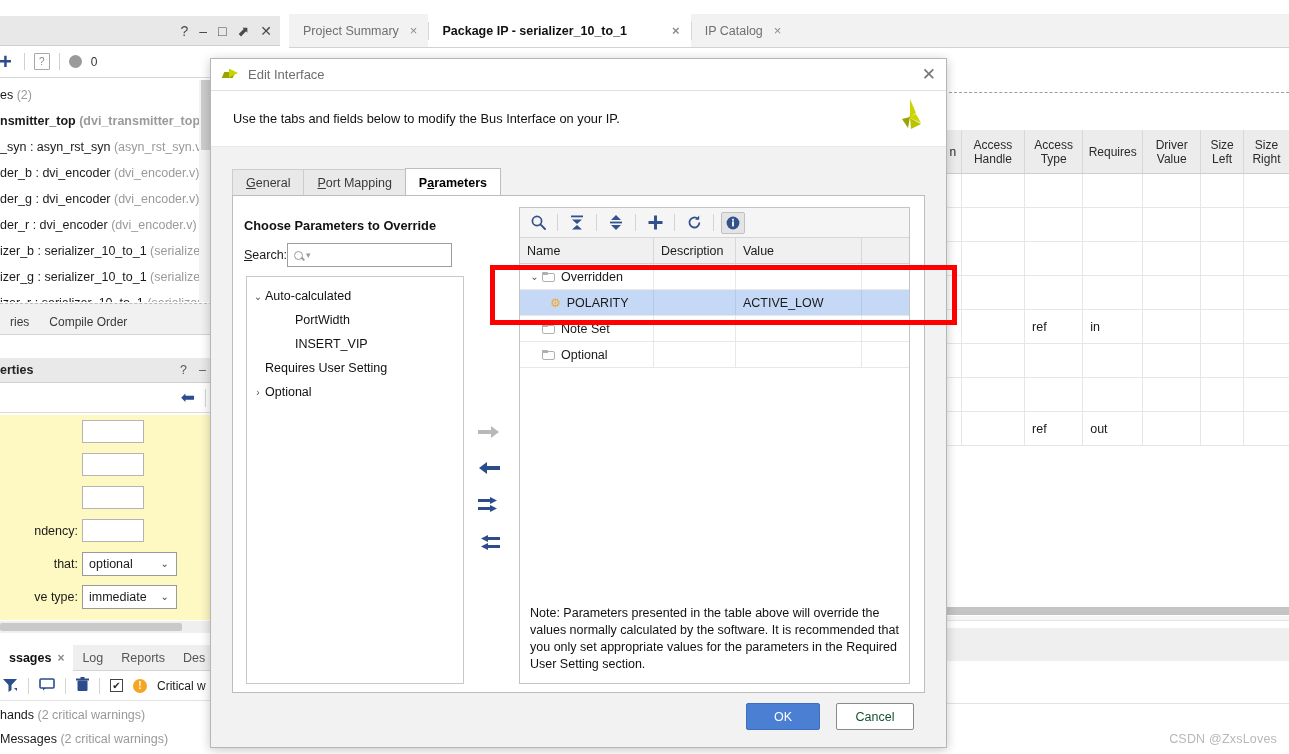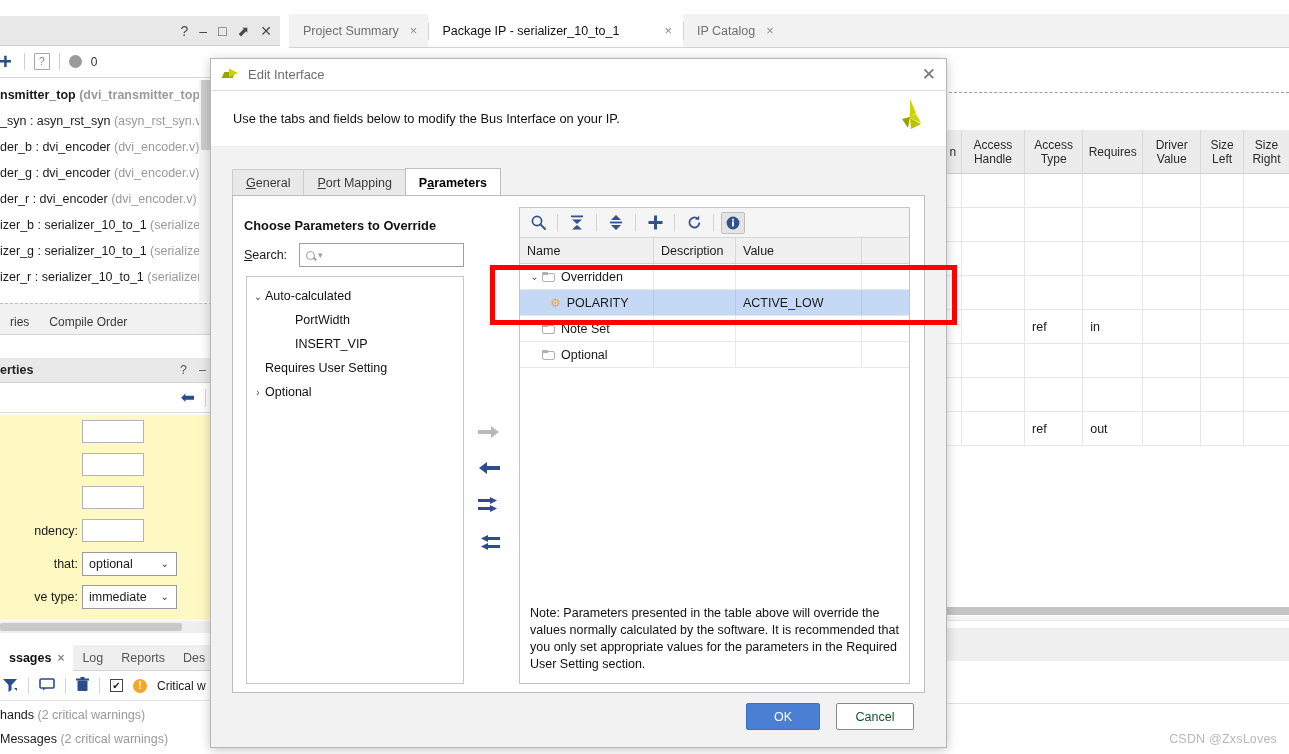--- a/index.html
+++ b/index.html
@@ -123,21 +123,21 @@
     background:#f2f2f2; border-bottom:1px solid #d2d2d2;
     display:flex; align-items:flex-end;
   }
   .doc-tab {
     height:33px; display:flex; align-items:center; gap:11px;
     padding:0 11px 0 14px; font-size:12.5px; color:#707070; position:relative;
   }
   .doc-tab + .doc-tab::before {
     content:""; position:absolute; left:0; top:8px; width:1px; height:18px; background:#d6d6d6;
   }
-  .doc-tab.active { background:#fff; color:#111; font-weight:normal;gap:45px; }
+  .doc-tab.active { background:#fff; color:#111; font-weight:bold;gap:45px; }
   .doc-tab .x { color:#8c8c8c; font-size:13px; }
   .doc-tabs-tail { flex:1; }
 
   
   .bg-table { position:absolute; left:944px; top:92px; width:345px; height:500px; background:#fff; }
   .bgt-dash { position:absolute; left:0; top:0; width:345px; height:1px; border-top:1px dashed #9e9e9e; }
   .bgt-head {
     position:absolute; left:0; top:38px; width:345px; height:44px;
     background:#ececec; border-bottom:1px solid #cfcfcf; display:flex;
   }
@@ -195,21 +195,21 @@
 
   .tabpane {
     position:absolute; left:232px; top:195px; width:693px; height:498px;
     background:#fff; border:1px solid #bdbdbd;
   }
 
   
   .lcol-title {
     position:absolute; left:244px; top:218px; font-size:12.8px; font-weight:bold; color:#111;
   }
-  .search-row { position:absolute; left:244px; top:243px; display:flex; align-items:center; gap:12px;}
+  .search-row { position:absolute; left:244px; top:243px; display:flex; align-items:center; gap:0;}
   .search-row .lab { font-size:12.5px; }
   .search-box {
     width:165px; height:24px; border:1px solid #9e9e9e; background:#fff;
     display:flex; align-items:center; padding-left:6px; gap:3px; color:#9b9b9b; font-size:12px;
   }
   .mag {
     display:inline-block; width:9px; height:9px; border:1.6px solid #9b9b9b; border-radius:50%;
     position:relative;
   }
   .mag::after { content:""; position:absolute; width:4px; height:1.6px; background:#9b9b9b;
@@ -291,20 +291,21 @@
     <div class="lw-toolbar">
       <span class="tb-plus">+</span>
       <span class="tb-sep"></span>
       <span class="tb-doc">?</span>
       <span class="tb-sep"></span>
       <span class="tb-circle"></span>
       <span class="tb-count">0</span>
     </div>
 
     <div class="hier" id="hier">
+        <div class="hier-row"><span>es </span><span class="grey">(2)</span></div>
         <div class="hier-row bold"><span>nsmitter_top </span><span class="grey">(dvi_transmitter_top.v) (8</span></div>
         <div class="hier-row"><span>_syn : asyn_rst_syn </span><span class="grey">(asyn_rst_syn.v)</span></div>
         <div class="hier-row"><span>der_b : dvi_encoder </span><span class="grey">(dvi_encoder.v)</span></div>
         <div class="hier-row"><span>der_g : dvi_encoder </span><span class="grey">(dvi_encoder.v)</span></div>
         <div class="hier-row"><span>der_r : dvi_encoder </span><span class="grey">(dvi_encoder.v)</span></div>
         <div class="hier-row"><span>izer_b : serializer_10_to_1 </span><span class="grey">(serializer_</span></div>
         <div class="hier-row"><span>izer_g : serializer_10_to_1 </span><span class="grey">(serializer_</span></div>
         <div class="hier-row"><span>izer_r : serializer_10_to_1 </span><span class="grey">(serializer_1</span></div>
       </div>
     <div class="hier-scroll">

